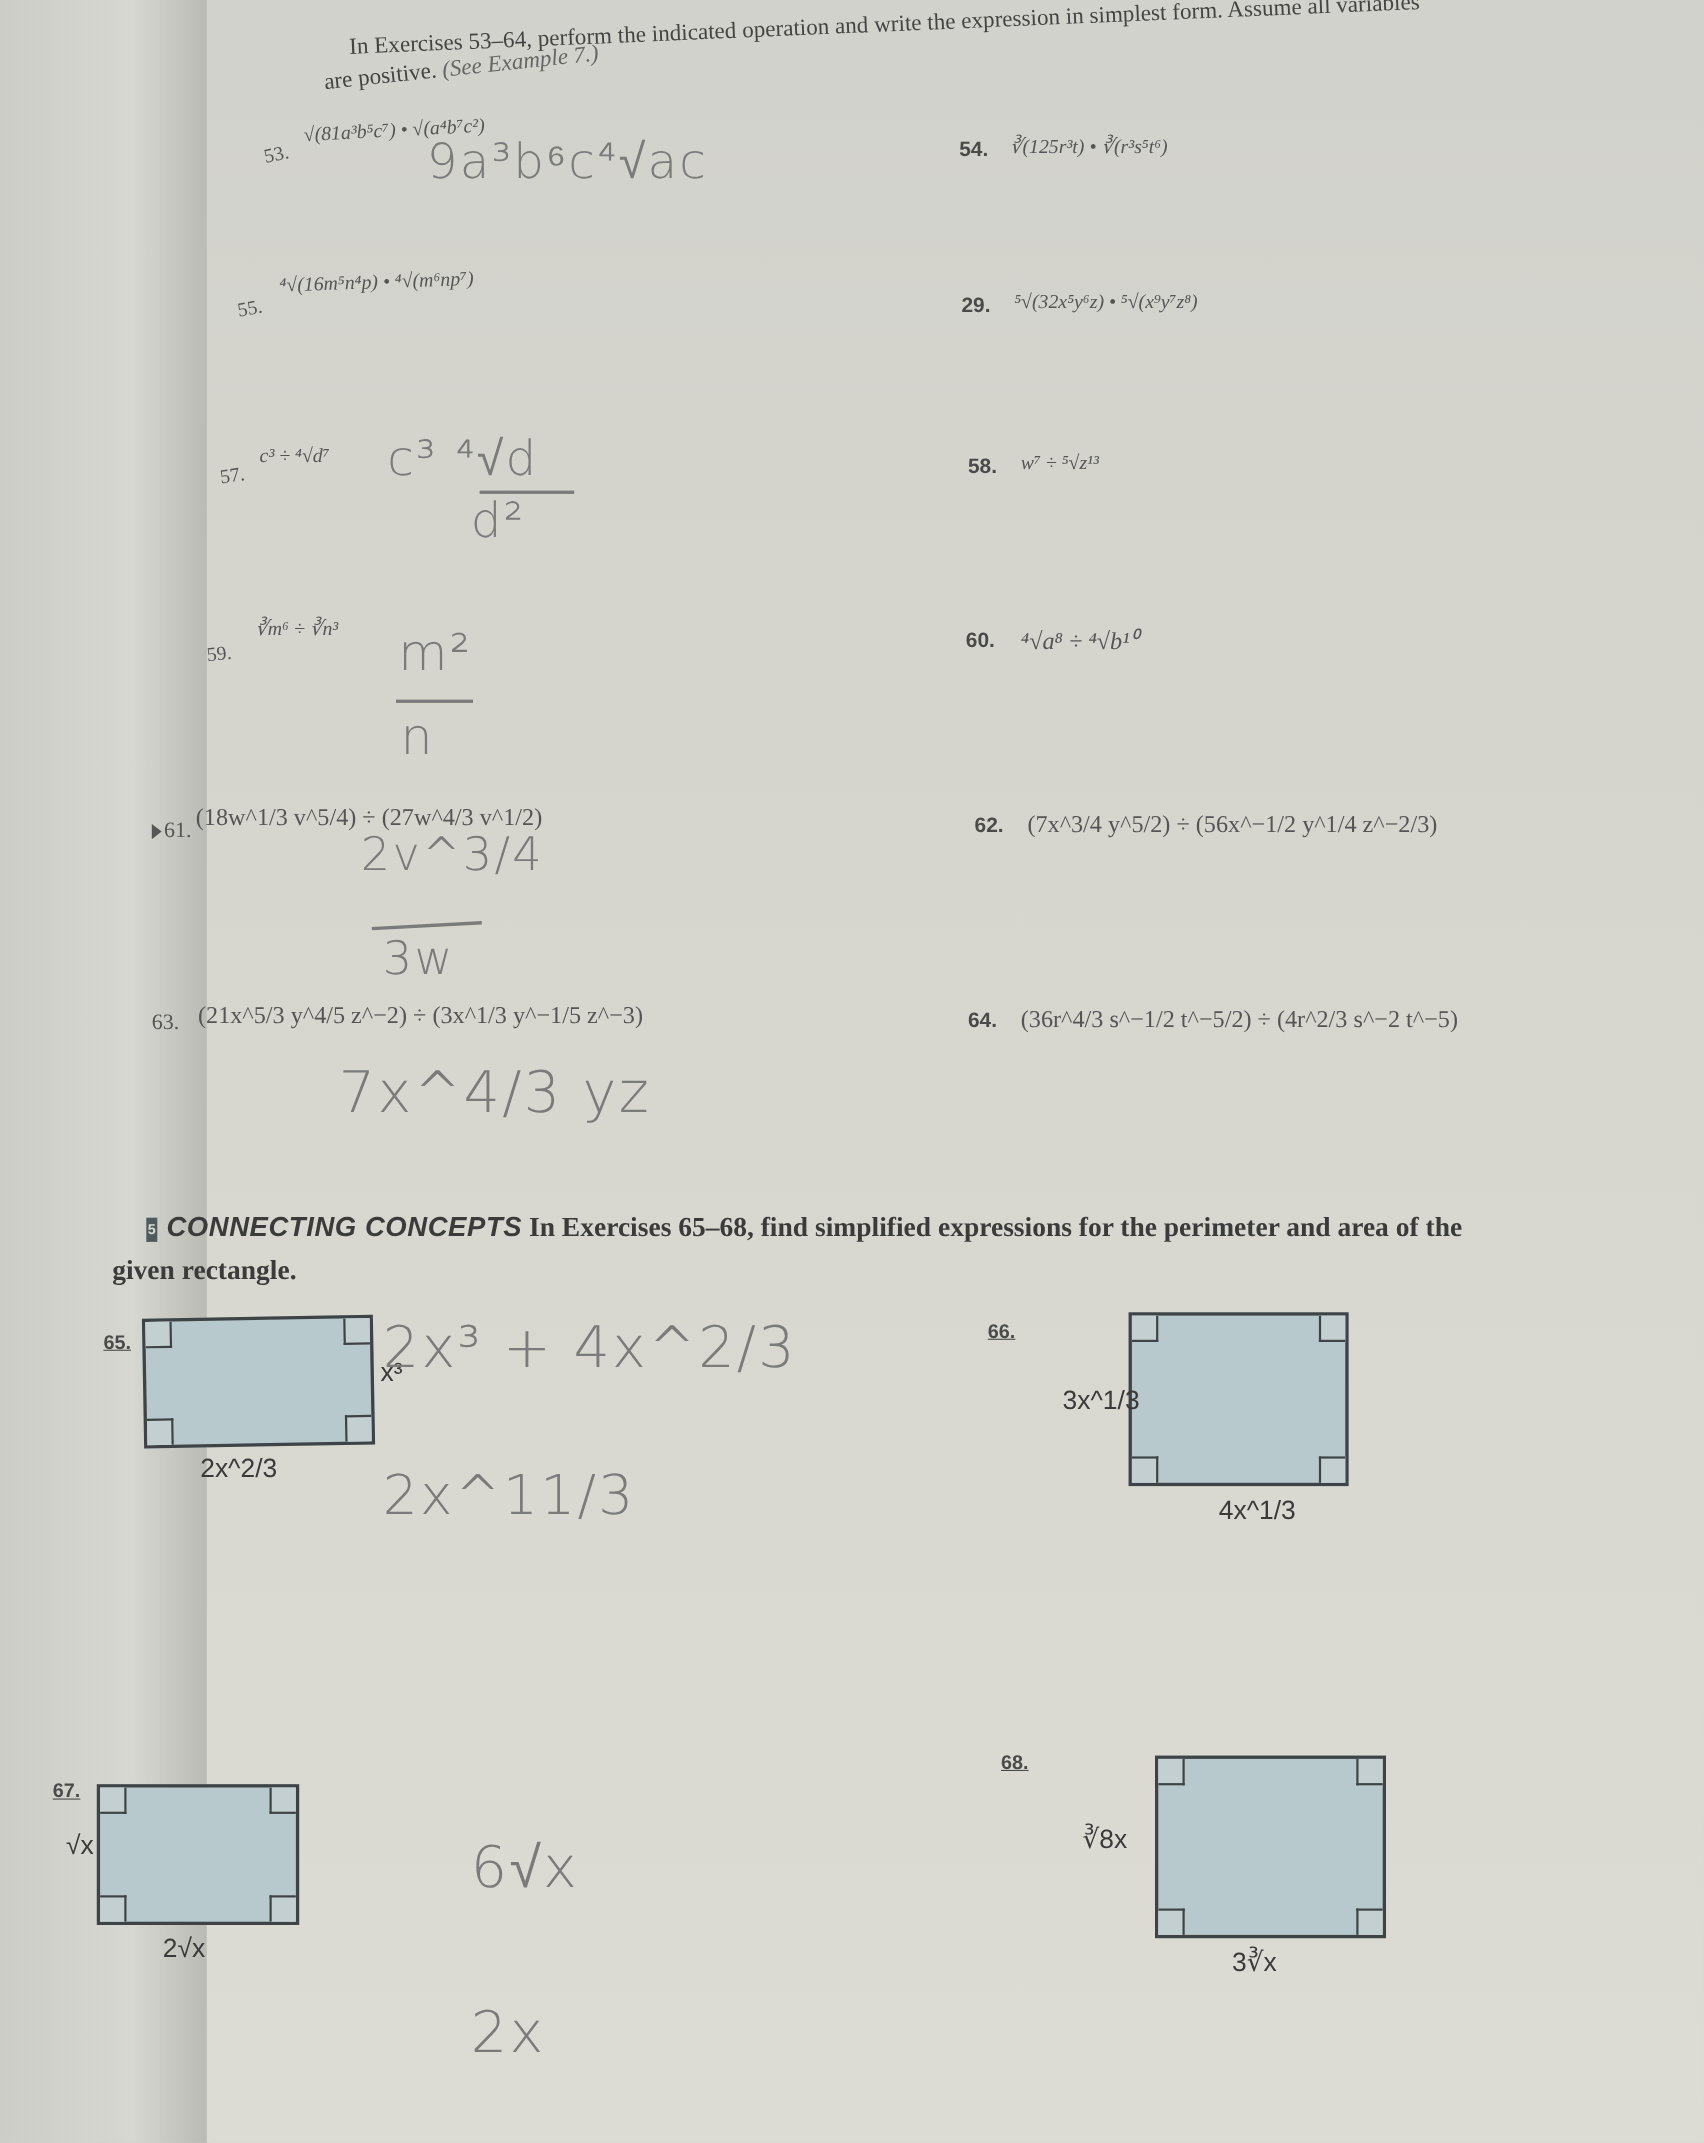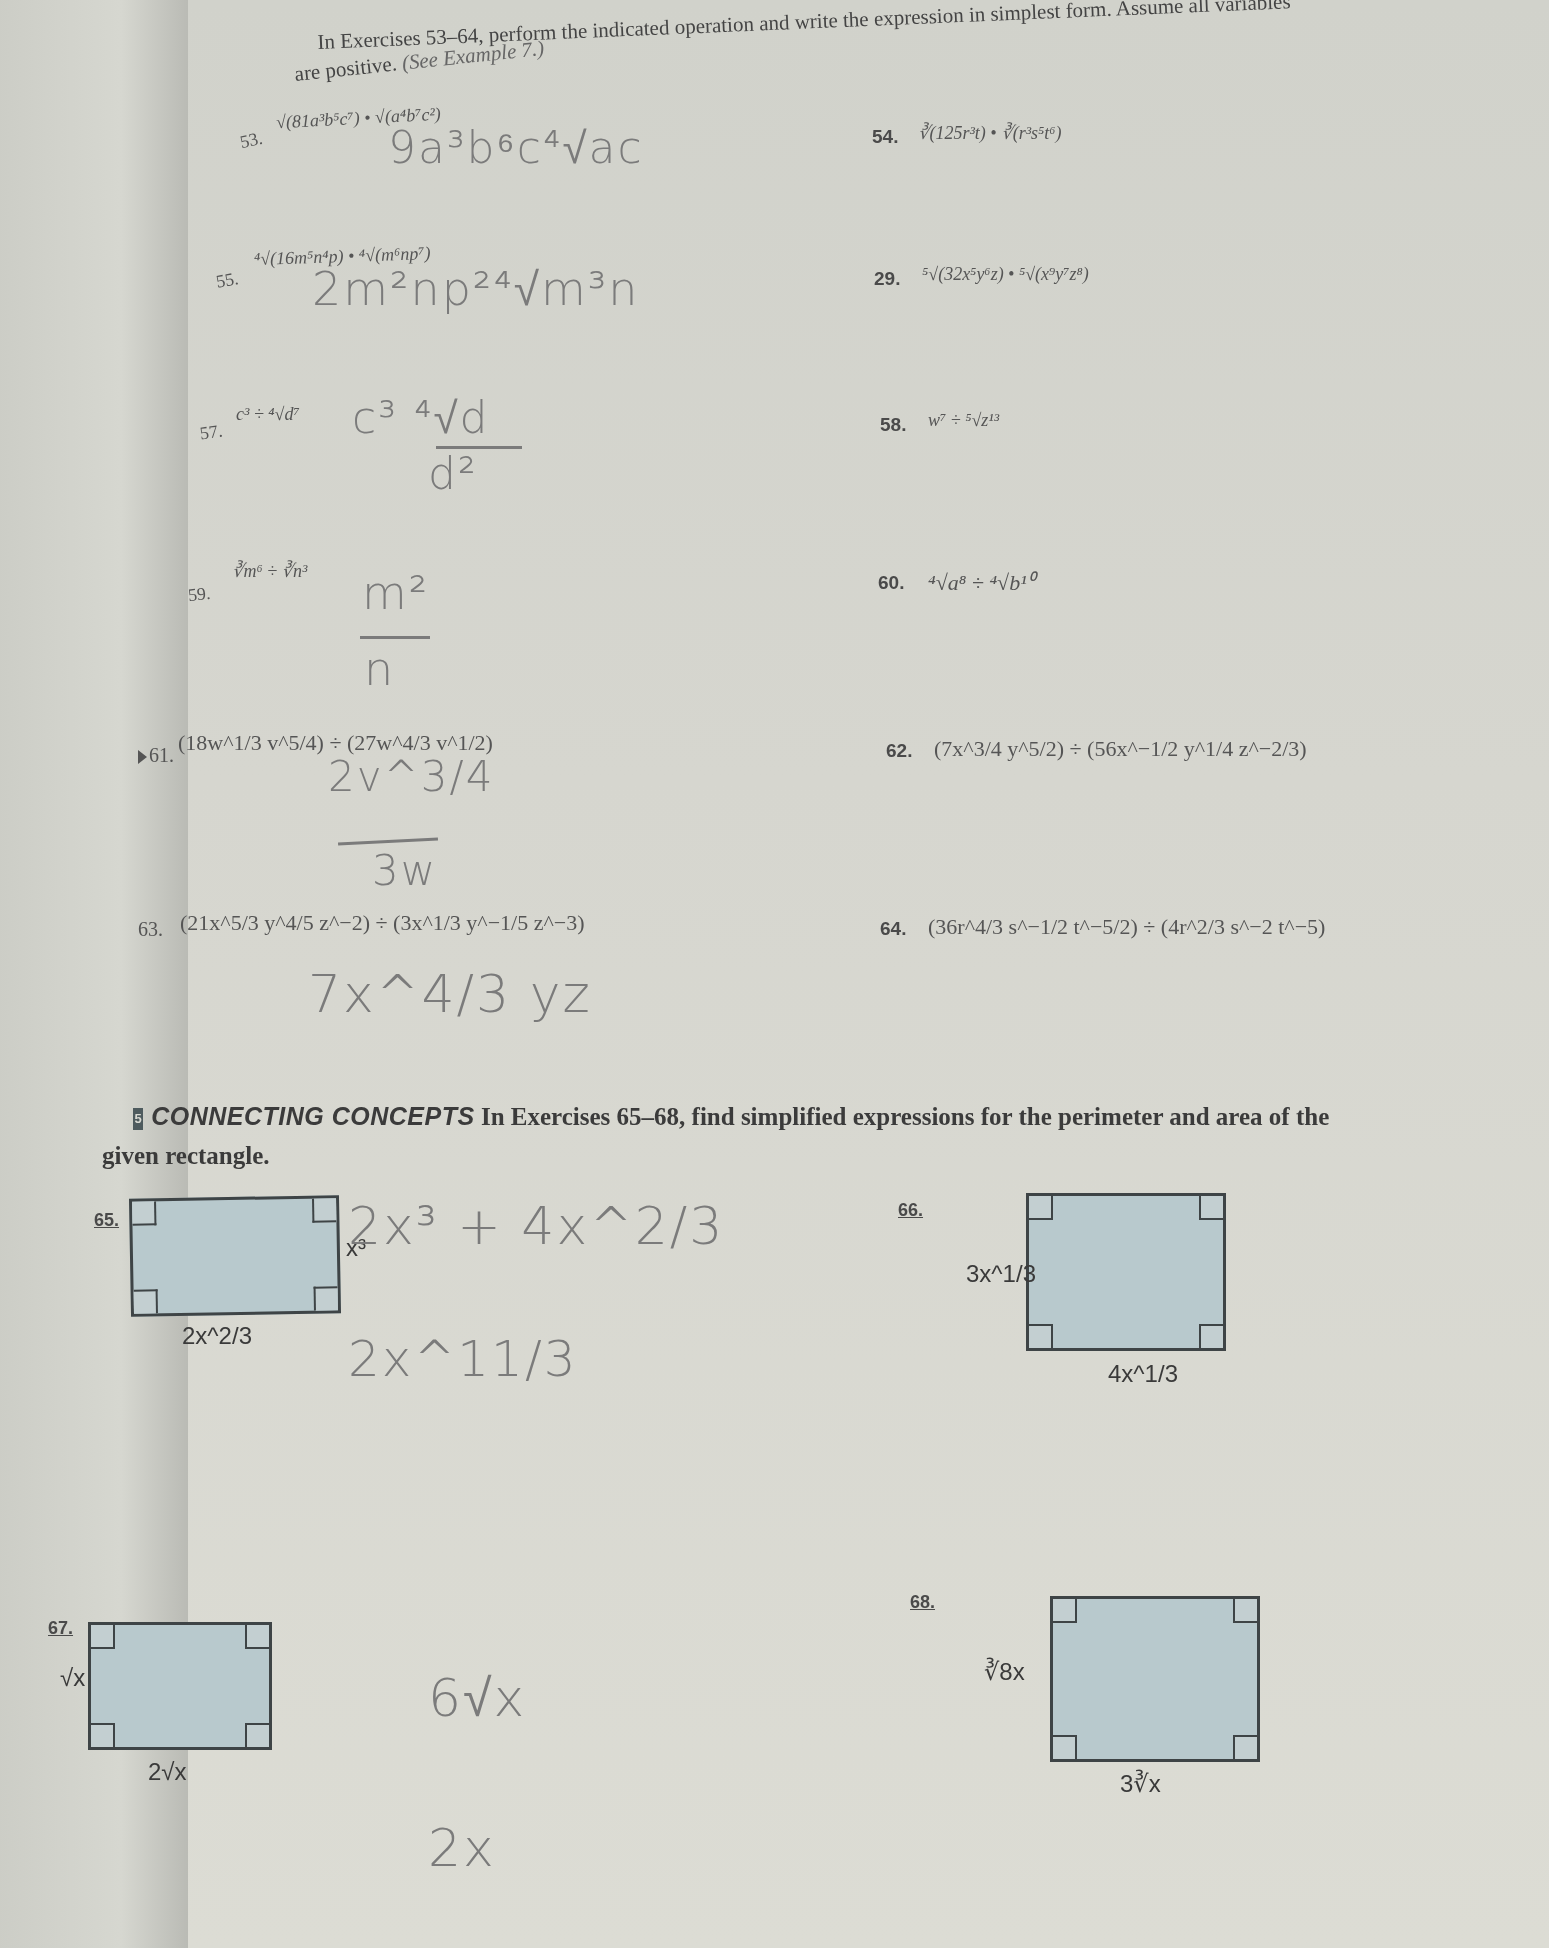--- a/index.html
+++ b/index.html
@@ -72,21 +72,20 @@
 
   <div class="abs num-serif" style="left:52px; top:130px; transform: rotate(-12deg);">53.</div>
   <div class="abs expr" style="left:88px; top:108px; transform: rotate(-3deg);">√(81a³b⁵c⁷) • √(a⁴b⁷c²)</div>
   <div class="abs hand" style="left:200px; top:122px; font-size:44px;">9a³b⁶c⁴√ac</div>
 
   <div class="abs num-sans" style="left:684px; top:126px;">54.</div>
   <div class="abs expr" style="left:730px; top:122px;">∛(125r³t) • ∛(r³s⁵t⁶)</div>
 
   <div class="abs num-serif" style="left:28px; top:270px; transform: rotate(-10deg);">55.</div>
   <div class="abs expr" style="left:66px; top:246px; transform: rotate(-2deg);">⁴√(16m⁵n⁴p) • ⁴√(m⁶np⁷)</div>
-  <div class="abs hand" style="left:124px; top:262px; font-size:46px;">2m²np²⁴√m³n</div>
 
   <div class="abs num-sans" style="left:686px; top:268px;">29.</div>
   <div class="abs expr" style="left:734px; top:264px;">⁵√(32x⁵y⁶z) • ⁵√(x⁹y⁷z⁸)</div>
 
   <div class="abs num-serif" style="left:12px; top:422px; transform: rotate(-8deg);">57.</div>
   <div class="abs expr" style="left:48px; top:404px;">c³ ÷ ⁴√d⁷</div>
   <div class="abs hand" style="left:164px; top:392px; font-size:44px;">c³ ⁴√d</div>
   <div class="abs" style="left:248px; top:446px; width:86px; height:3px; background:#7b7b7b;"></div>
   <div class="abs hand" style="left:240px; top:448px; font-size:44px;">d²</div>
 
@@ -101,21 +100,21 @@
 
   <div class="abs num-sans" style="left:690px; top:572px;">60.</div>
   <div class="abs expr expr-lg" style="left:740px; top:566px;">⁴√a⁸ ÷ ⁴√b¹⁰</div>
 
   <div class="abs num-serif" style="left:-50px; top:744px; font-size:20px;">
     <span class="arrow-icon"></span><span>61.</span>
   </div>
   <div class="abs expr expr-lg" style="left:-10px; top:730px; font-style:normal;">(18w^1/3 v^5/4) ÷ (27w^4/3 v^1/2)</div>
   <div class="abs hand" style="left:140px; top:752px; font-size:42px;">2v^3/4</div>
   <div class="abs" style="left:150px; top:840px; width:100px; height:3px; background:#7b7b7b; transform: rotate(-3deg);"></div>
-  <div class="abs hand" style="left:160px; top:846px; font-size:42px;margin-left:24px;">3w</div>
+  <div class="abs hand" style="left:160px; top:846px; font-size:42px;">3w</div>
 
   <div class="abs num-sans" style="left:698px; top:740px;">62.</div>
   <div class="abs expr expr-lg" style="left:746px; top:736px; font-style:normal;">(7x^3/4 y^5/2) ÷ (56x^−1/2 y^1/4 z^−2/3)</div>
 
   <div class="abs num-serif" style="left:-50px; top:918px; font-size:20px;">63.</div>
   <div class="abs expr expr-lg" style="left:-8px; top:910px; font-style:normal;">(21x^5/3 y^4/5 z^−2) ÷ (3x^1/3 y^−1/5 z^−3)</div>
   <div class="abs hand" style="left:120px; top:964px; font-size:52px;">7x^4/3 yz</div>
 
   <div class="abs num-sans" style="left:692px; top:918px;">64.</div>
   <div class="abs expr expr-lg" style="left:740px; top:914px; font-style:normal;">(36r^4/3 s^−1/2 t^−5/2) ÷ (4r^2/3 s^−2 t^−5)</div>

